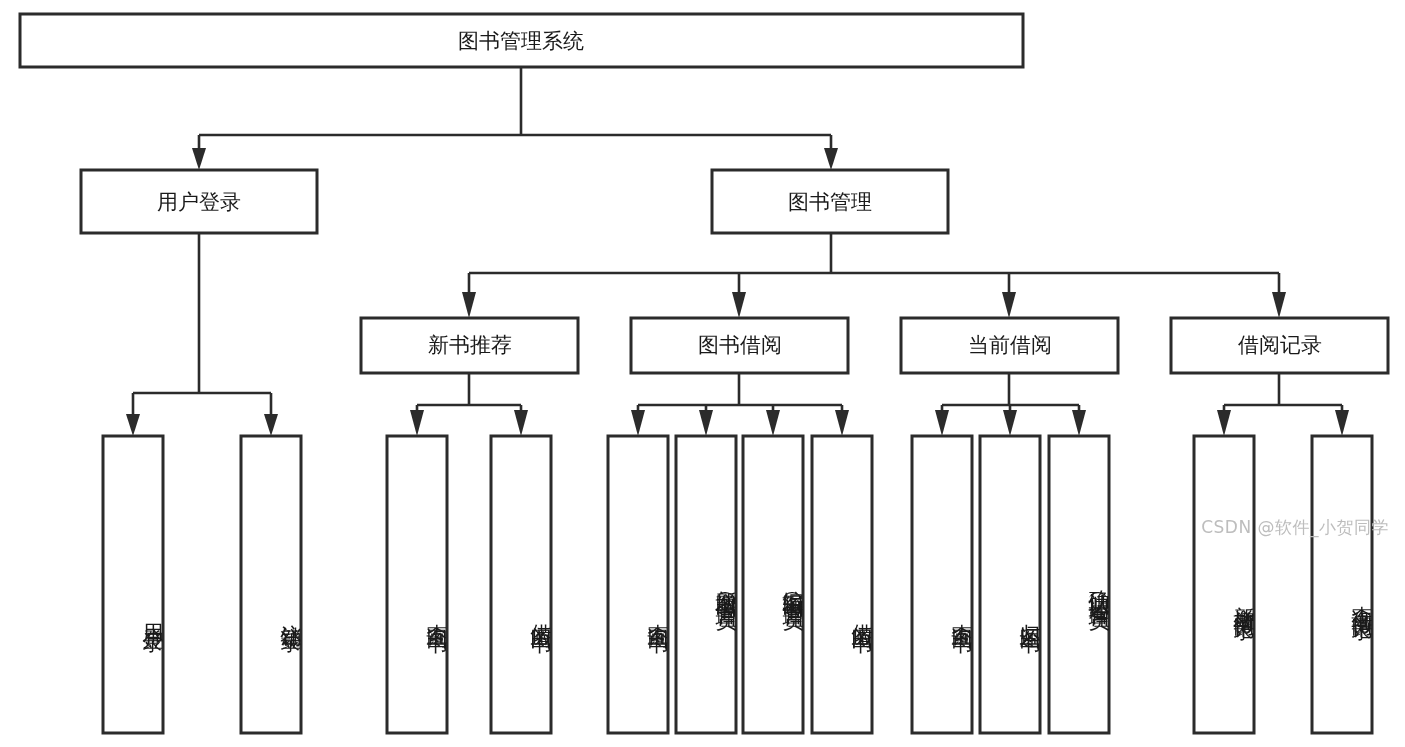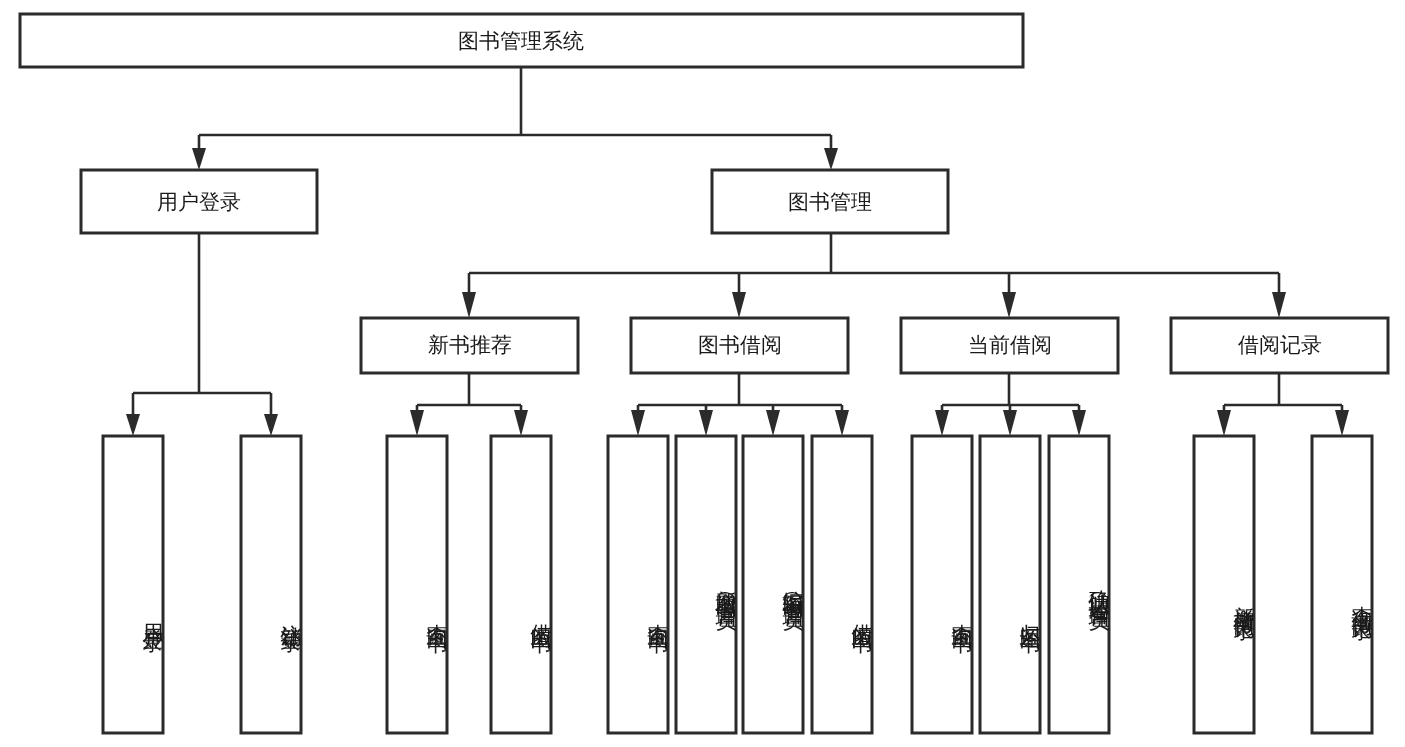--- a/index.html
+++ b/index.html
@@ -215,13 +215,14 @@
   <div class="leaf-label" style="left:743px; top:444px; width:60px; height:285px;">编辑图书（管理员）</div>
   <div class="leaf-label" style="left:812px; top:498px; width:60px; height:230px;">借阅图书</div>
 
   <div class="leaf-label" style="left:912px; top:498px; width:60px; height:230px;">查询图书</div>
   <div class="leaf-label" style="left:980px; top:498px; width:60px; height:230px;">归还图书</div>
   <div class="leaf-label" style="left:1049px; top:444px; width:60px; height:285px;">确认归还（管理员）</div>
 
   <div class="leaf-label" style="left:1194px; top:470px; width:60px; height:255px;">新增借阅记录</div>
   <div class="leaf-label" style="left:1312px; top:470px; width:60px; height:255px;">查询借阅记录</div>
 
+  <div class="watermark">CSDN @软件_小贺同学</div>
 </div>
 
 </body></html>

